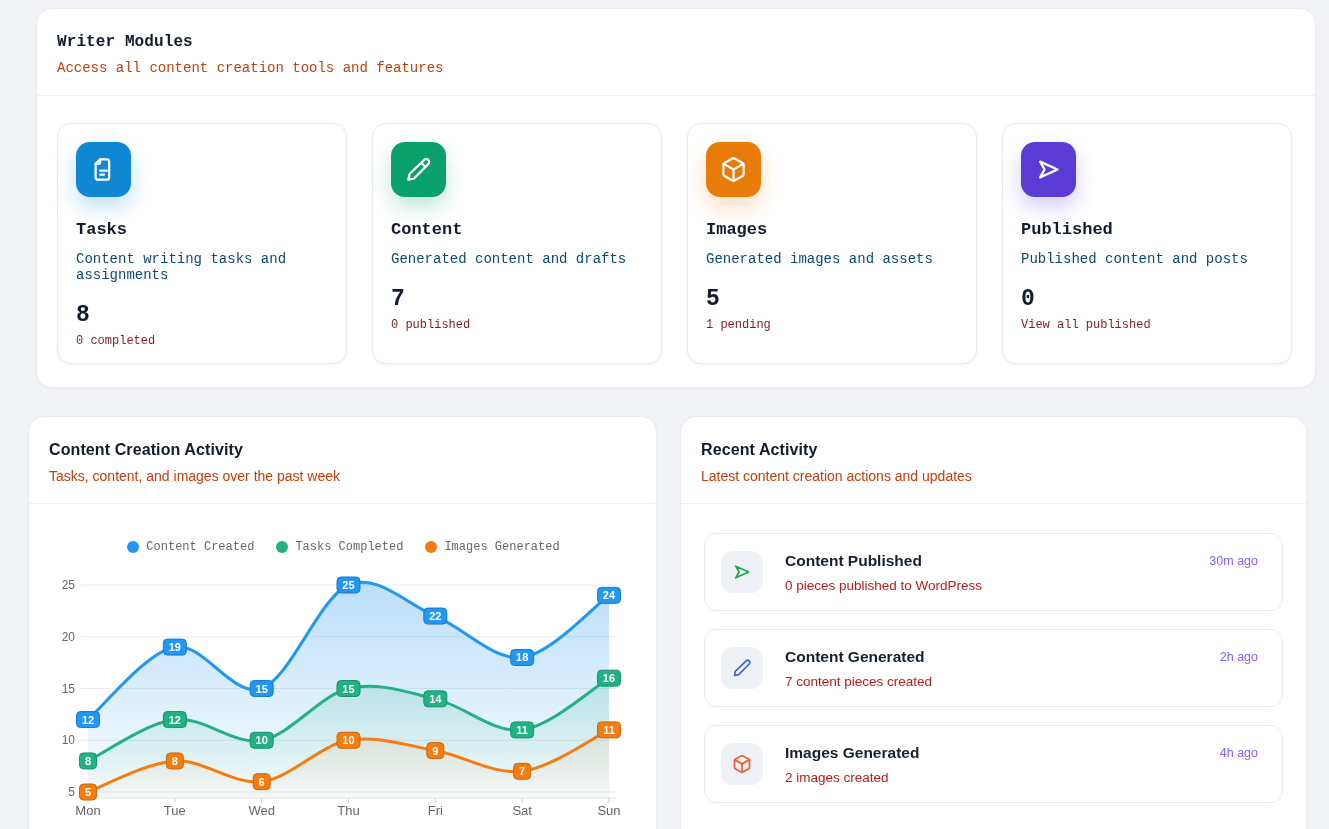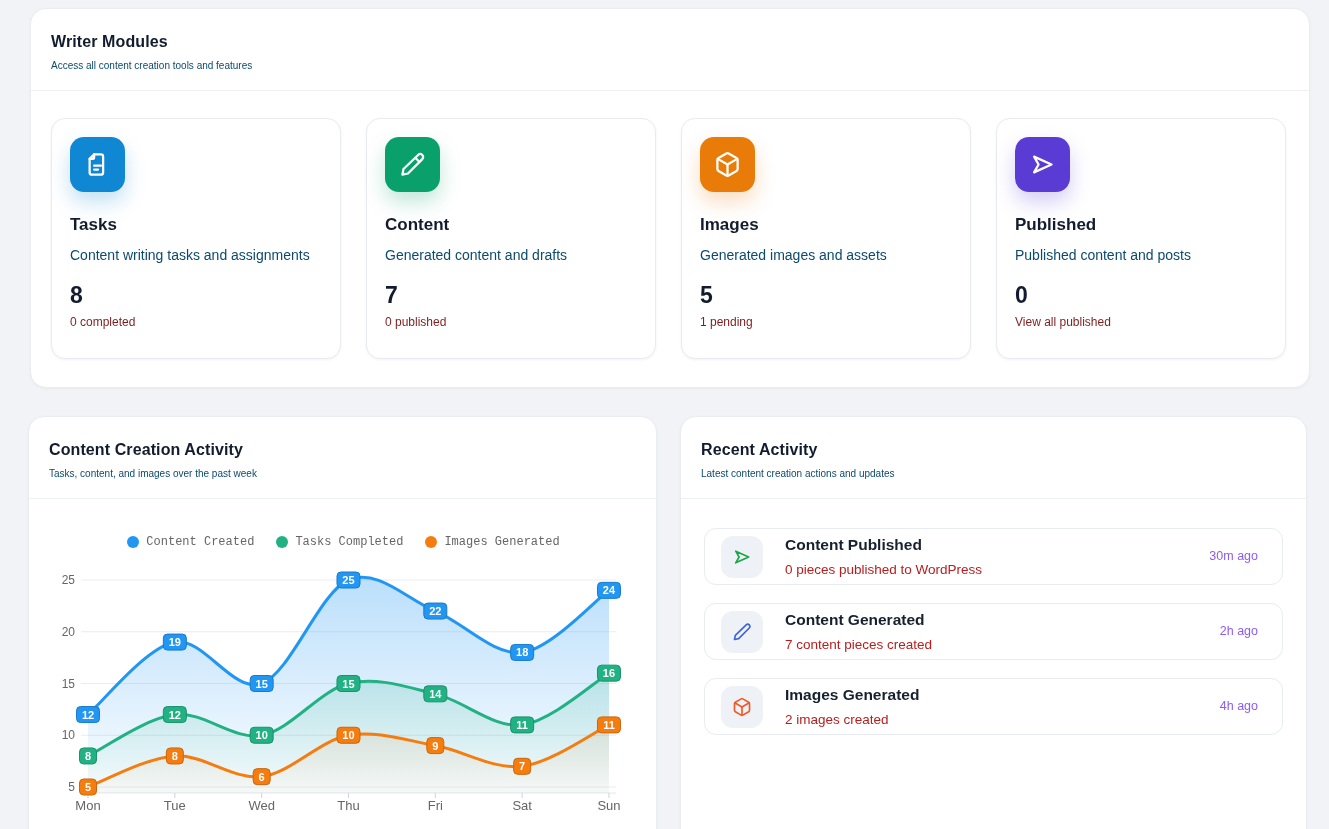--- a/index.html
+++ b/index.html
@@ -12,24 +12,24 @@
   }
   .card {
     position:absolute;
     background:#ffffff;
     border:1px solid #e9ecf1;
     border-radius:16px;
     box-shadow:0 1px 3px rgba(16,24,40,.04);
   }
   .card-header { padding:24px 20px 19px; border-bottom:1px solid #eef0f4; }
   .card-title { font-size:16px; font-weight:700; color:#121c2e; letter-spacing:.1px; }
-  .card-subtitle { font-size:10px; color:#0c4a6e; margin-top:9px; }
+  .card-subtitle { font-size:14px; color:#c2410c; margin-top:9px; }
 
   
-  #writer-card { left:30px; top:8px; width:1280px; height:380px; }
+  #writer-card { left:36px; top:8px; width:1280px; height:380px;font-family:Liberation Mono, monospace; }
   .modules-row { display:flex; gap:25px; padding:27px 20px; }
   .module-card {
     width:290px; height:241px; background:#fff;
     border:1px solid #e8ebf1; border-radius:14px;
     padding:18px; cursor:pointer;
     box-shadow:0 1px 3px rgba(16,24,40,.05);
   }
   .module-icon-tile {
     width:55px; height:55px; border-radius:14px;
     display:flex; align-items:center; justify-content:center;
@@ -52,21 +52,21 @@
   .legend-dot { width:12px; height:12px; border-radius:50%; }
   .legend-label { margin-left:7px; font-size:12px; color:#666666; }
   #chart-svg { position:absolute; left:0; top:0; }
 
   
   #recent-card { left:680px; top:416px; width:627px; height:500px; }
   .activity-list { padding:29px 23px; display:flex; flex-direction:column; gap:18px; }
   .activity-item {
     display:flex; align-items:center; gap:22px;
     border:1px solid #e8ebf1; border-radius:12px;
-    padding:18px 24px 18px 16px; height:57px; background:#fff;
+    padding:18px 24px 18px 16px; height:78px; background:#fff;
   }
   .activity-icon-tile {
     width:42px; height:42px; border-radius:12px; background:#eef1f6;
     display:flex; align-items:center; justify-content:center; flex:none;
   }
   .activity-icon-tile svg { width:20px; height:20px; stroke:currentColor; fill:none;
     stroke-width:2; stroke-linecap:round; stroke-linejoin:round; }
   .activity-body { flex:1; }
   .activity-title { font-size:15.5px; font-weight:700; color:#16202f; }
   .activity-desc { font-size:13.5px; color:#b91c1c; margin-top:8px; }

